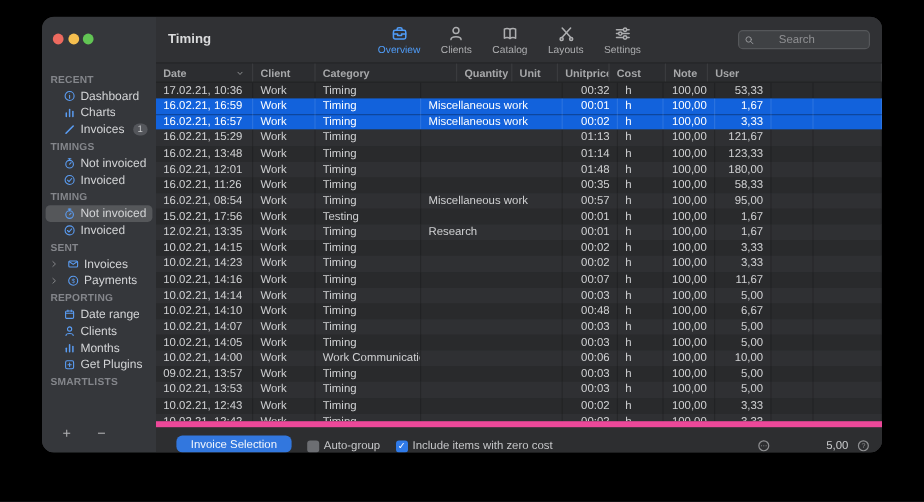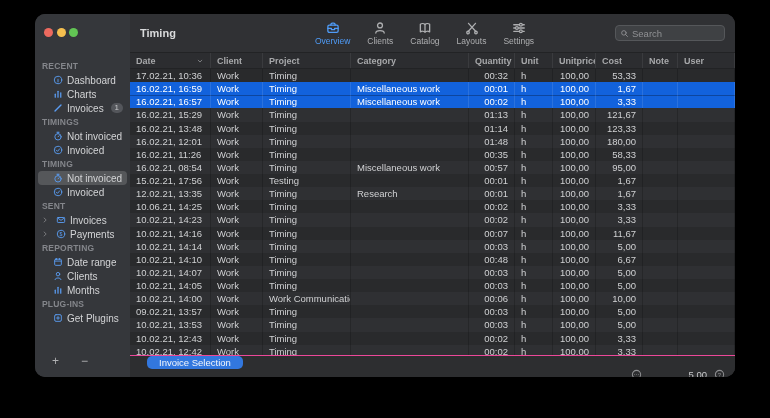--- a/index.html
+++ b/index.html
@@ -32,41 +32,41 @@
   .side-footer span{cursor:default;line-height:12px;}
   
   .main{flex:1;display:flex;flex-direction:column;min-width:0;background:#292a2c;}
   .toolbar{height:38px;min-height:38px;background:#303134;display:flex;align-items:center;padding:0 10px;border-bottom:1px solid #222325;}
   .tb-title{font-size:11px;font-weight:700;color:#dadbdc;width:118px;}
   .tabs{display:flex;gap:17px;margin:0 auto;transform:translateX(-12px);}
   .tab{display:flex;flex-direction:column;align-items:center;gap:1px;color:#adaeb0;font-size:8.5px;cursor:default;}
   .tab .icn{display:flex;}
   .tab .icn svg{width:14px;height:14px;}
   .tab.active{color:#4f9cf8;}
-  .search{width:100px;min-width:100px;height:14px;background:#3f4144;border:1px solid #55575a;border-radius:4px;display:flex;align-items:center;padding:0 4px;gap:3px;color:#96979a;}
+  .search{width:100px;min-width:100px;height:14px;background:#3f4144;border:1px solid #55575a;border-radius:4px;display:flex;align-items:center;padding:0 4px;gap:20px;color:#96979a;}
   .search .icn{display:flex;}
   .search .icn svg{width:9px;height:9px;}
   .search input{background:transparent;border:none;outline:none;color:#dcdcdd;font-size:9.5px;width:100%;font-family:inherit;padding:0;}
   .search input::placeholder{color:#909194;}
   
   .thead{height:15px;min-height:15px;display:flex;background:#2c2d30;border-bottom:1px solid #222325;color:#a7a8aa;font-size:9px;font-weight:700;}
   .th{box-sizing:border-box;padding:0 6px;display:flex;align-items:center;gap:2px;white-space:nowrap;overflow:hidden;border-right:1px solid rgba(255,255,255,.07);}
   .th .sort{display:flex;margin-left:auto;color:#9a9b9d;}
   .th .sort svg{width:8px;height:8px;}
   .rows{flex:1;overflow:hidden;font-size:9.5px;color:#d0d1d3;display:flex;flex-direction:column;}
   .trow{height:13.14px;min-height:13.14px;display:flex;}
   .trow:nth-child(odd){background:#292a2c;}
   .trow:nth-child(even){background:#2f3033;}
   .trow.selected{background:#1262dc;color:#fff;}
   .trow.selected+.trow.selected{box-shadow:inset 0 1px 0 rgba(0,0,0,.28);}
   .td{box-sizing:border-box;padding:0 6px;line-height:13px;white-space:nowrap;overflow:hidden;border-right:1px solid rgba(0,0,0,.18);}
   .trow.selected .td{border-right-color:rgba(255,255,255,.10);}
   .td.r{text-align:right;}
   
-  .tfoot{height:21px;min-height:21px;background:#2d2e30;border-top:1px solid #ec4899;display:flex;align-items:flex-start;padding:0 10px;font-size:9.5px;color:#c6c7c9;flex-direction:column;}
+  .tfoot{height:21px;min-height:21px;background:#2d2e30;border-top:5px solid #ec4899;display:flex;align-items:flex-end;padding:0 10px;font-size:9.5px;color:#c6c7c9;}
   .btn-invoice{margin-left:7px;background:#3277de;color:#f2f6fc;border:none;border-radius:5px;font-size:9.5px;height:14px;line-height:13px;padding:0 12px;font-family:inherit;cursor:default;}
   .checks{display:flex;gap:13px;margin-left:13px;align-items:center;}
   .check{display:flex;align-items:center;gap:4px;cursor:default;}
   .box{width:10px;height:10px;min-width:10px;border-radius:2.5px;background:#6c6e72;font-size:8px;line-height:10px;text-align:center;color:#fff;}
   .box.checked{background:#2f7ae8;}
   .foot-right{margin-left:auto;display:flex;align-items:center;color:#8e8f91;}
   .foot-right .icn{display:flex;}
   .foot-right .icn svg{width:11px;height:11px;}
   .foot-value{margin-left:47px;margin-right:7px;color:#c9cacc;}
 </style>
@@ -207,31 +207,31 @@
         <div class="side-item">
           <span class="icn">
             <svg viewBox="0 0 12 12" fill="none" stroke="currentColor" stroke-width="1.1" stroke-linecap="round" stroke-linejoin="round">
               <line x1="2.7" y1="9.8" x2="2.7" y2="6.2" stroke-width="1.5"></line>
               <line x1="6" y1="9.8" x2="6" y2="2.8" stroke-width="1.5"></line>
               <line x1="9.3" y1="9.8" x2="9.3" y2="4.6" stroke-width="1.5"></line>
             </svg>
           </span>
           <span class="side-label">Months</span>
         </div>
-        <div class="side-section">PLUG-INS</div>
         <div class="side-item">
           <span class="icn">
             <svg viewBox="0 0 12 12" fill="none" stroke="currentColor" stroke-width="1.1" stroke-linecap="round" stroke-linejoin="round">
               <rect x="2" y="2" width="8" height="8" rx="1.6"></rect>
               <line x1="6" y1="4.3" x2="6" y2="7.7"></line>
               <line x1="4.3" y1="6" x2="7.7" y2="6"></line>
             </svg>
           </span>
           <span class="side-label">Get Plugins</span>
         </div>
+        <div class="side-section">SMARTLISTS</div>
       </div>
     <div class="side-footer">
       <span>+</span>
       <span>−</span>
     </div>
   </div>
 
   <div class="main">
 
     <div class="toolbar">
@@ -306,23 +306,20 @@
           <span>Date</span>
           <span class="sort">
             <svg viewBox="0 0 12 12" fill="none" stroke="currentColor" stroke-width="1.1" stroke-linecap="round" stroke-linejoin="round">
               <polyline points="3.4,4.8 6,7.6 8.6,4.8"></polyline>
             </svg>
           </span>
         </div>
         <div class="th" style="width: 52px;">
           <span>Client</span>
         </div>
-        <div class="th" style="width: 88px;">
-          <span>Project</span>
-        </div>
         <div class="th" style="width: 118px;">
           <span>Category</span>
         </div>
         <div class="th" style="width: 46px;">
           <span>Quantity</span>
         </div>
         <div class="th" style="width: 38px;">
           <span>Unit</span>
         </div>
         <div class="th" style="width: 43px;">
@@ -453,21 +450,21 @@
           <div class="td" style="width: 88px;">Timing</div>
           <div class="td" style="width: 118px;">Research</div>
           <div class="td r" style="width: 46px;">00:01</div>
           <div class="td" style="width: 38px;">h</div>
           <div class="td r" style="width: 43px;">100,00</div>
           <div class="td r" style="width: 47px;">1,67</div>
           <div class="td" style="width: 35px;"></div>
           <div class="td" style="width: 57px; flex: 1 0 auto;"></div>
         </div>
         <div class="trow">
-          <div class="td" style="width: 81px;">10.06.21, 14:25</div>
+          <div class="td" style="width: 81px;">10.02.21, 14:15</div>
           <div class="td" style="width: 52px;">Work</div>
           <div class="td" style="width: 88px;">Timing</div>
           <div class="td" style="width: 118px;"></div>
           <div class="td r" style="width: 46px;">00:02</div>
           <div class="td" style="width: 38px;">h</div>
           <div class="td r" style="width: 43px;">100,00</div>
           <div class="td r" style="width: 47px;">3,33</div>
           <div class="td" style="width: 35px;"></div>
           <div class="td" style="width: 57px; flex: 1 0 auto;"></div>
         </div>
@@ -600,20 +597,30 @@
           <div class="td" style="width: 38px;">h</div>
           <div class="td r" style="width: 43px;">100,00</div>
           <div class="td r" style="width: 47px;">3,33</div>
           <div class="td" style="width: 35px;"></div>
           <div class="td" style="width: 57px; flex: 1 0 auto;"></div>
         </div>
       </div>
 
     <div class="tfoot">
       <button class="btn-invoice">Invoice Selection</button>
+      <div class="checks" id="checks">
+          <span class="check">
+            <span class="box"></span>
+            <span>Auto-group</span>
+          </span>
+          <span class="check">
+            <span class="box checked">✓</span>
+            <span>Include items with zero cost</span>
+          </span>
+        </div>
       <div class="foot-right">
         <span class="icn" id="ellipsis-slot">
             <svg viewBox="0 0 12 12" fill="none" stroke="currentColor" stroke-width="1.1" stroke-linecap="round" stroke-linejoin="round">
               <circle cx="6" cy="6" r="4.5"></circle>
               <circle cx="3.9" cy="6" r="0.5" fill="currentColor" stroke="none"></circle>
               <circle cx="6" cy="6" r="0.5" fill="currentColor" stroke="none"></circle>
               <circle cx="8.1" cy="6" r="0.5" fill="currentColor" stroke="none"></circle>
             </svg>
           </span>
         <span class="foot-value">5,00</span>

